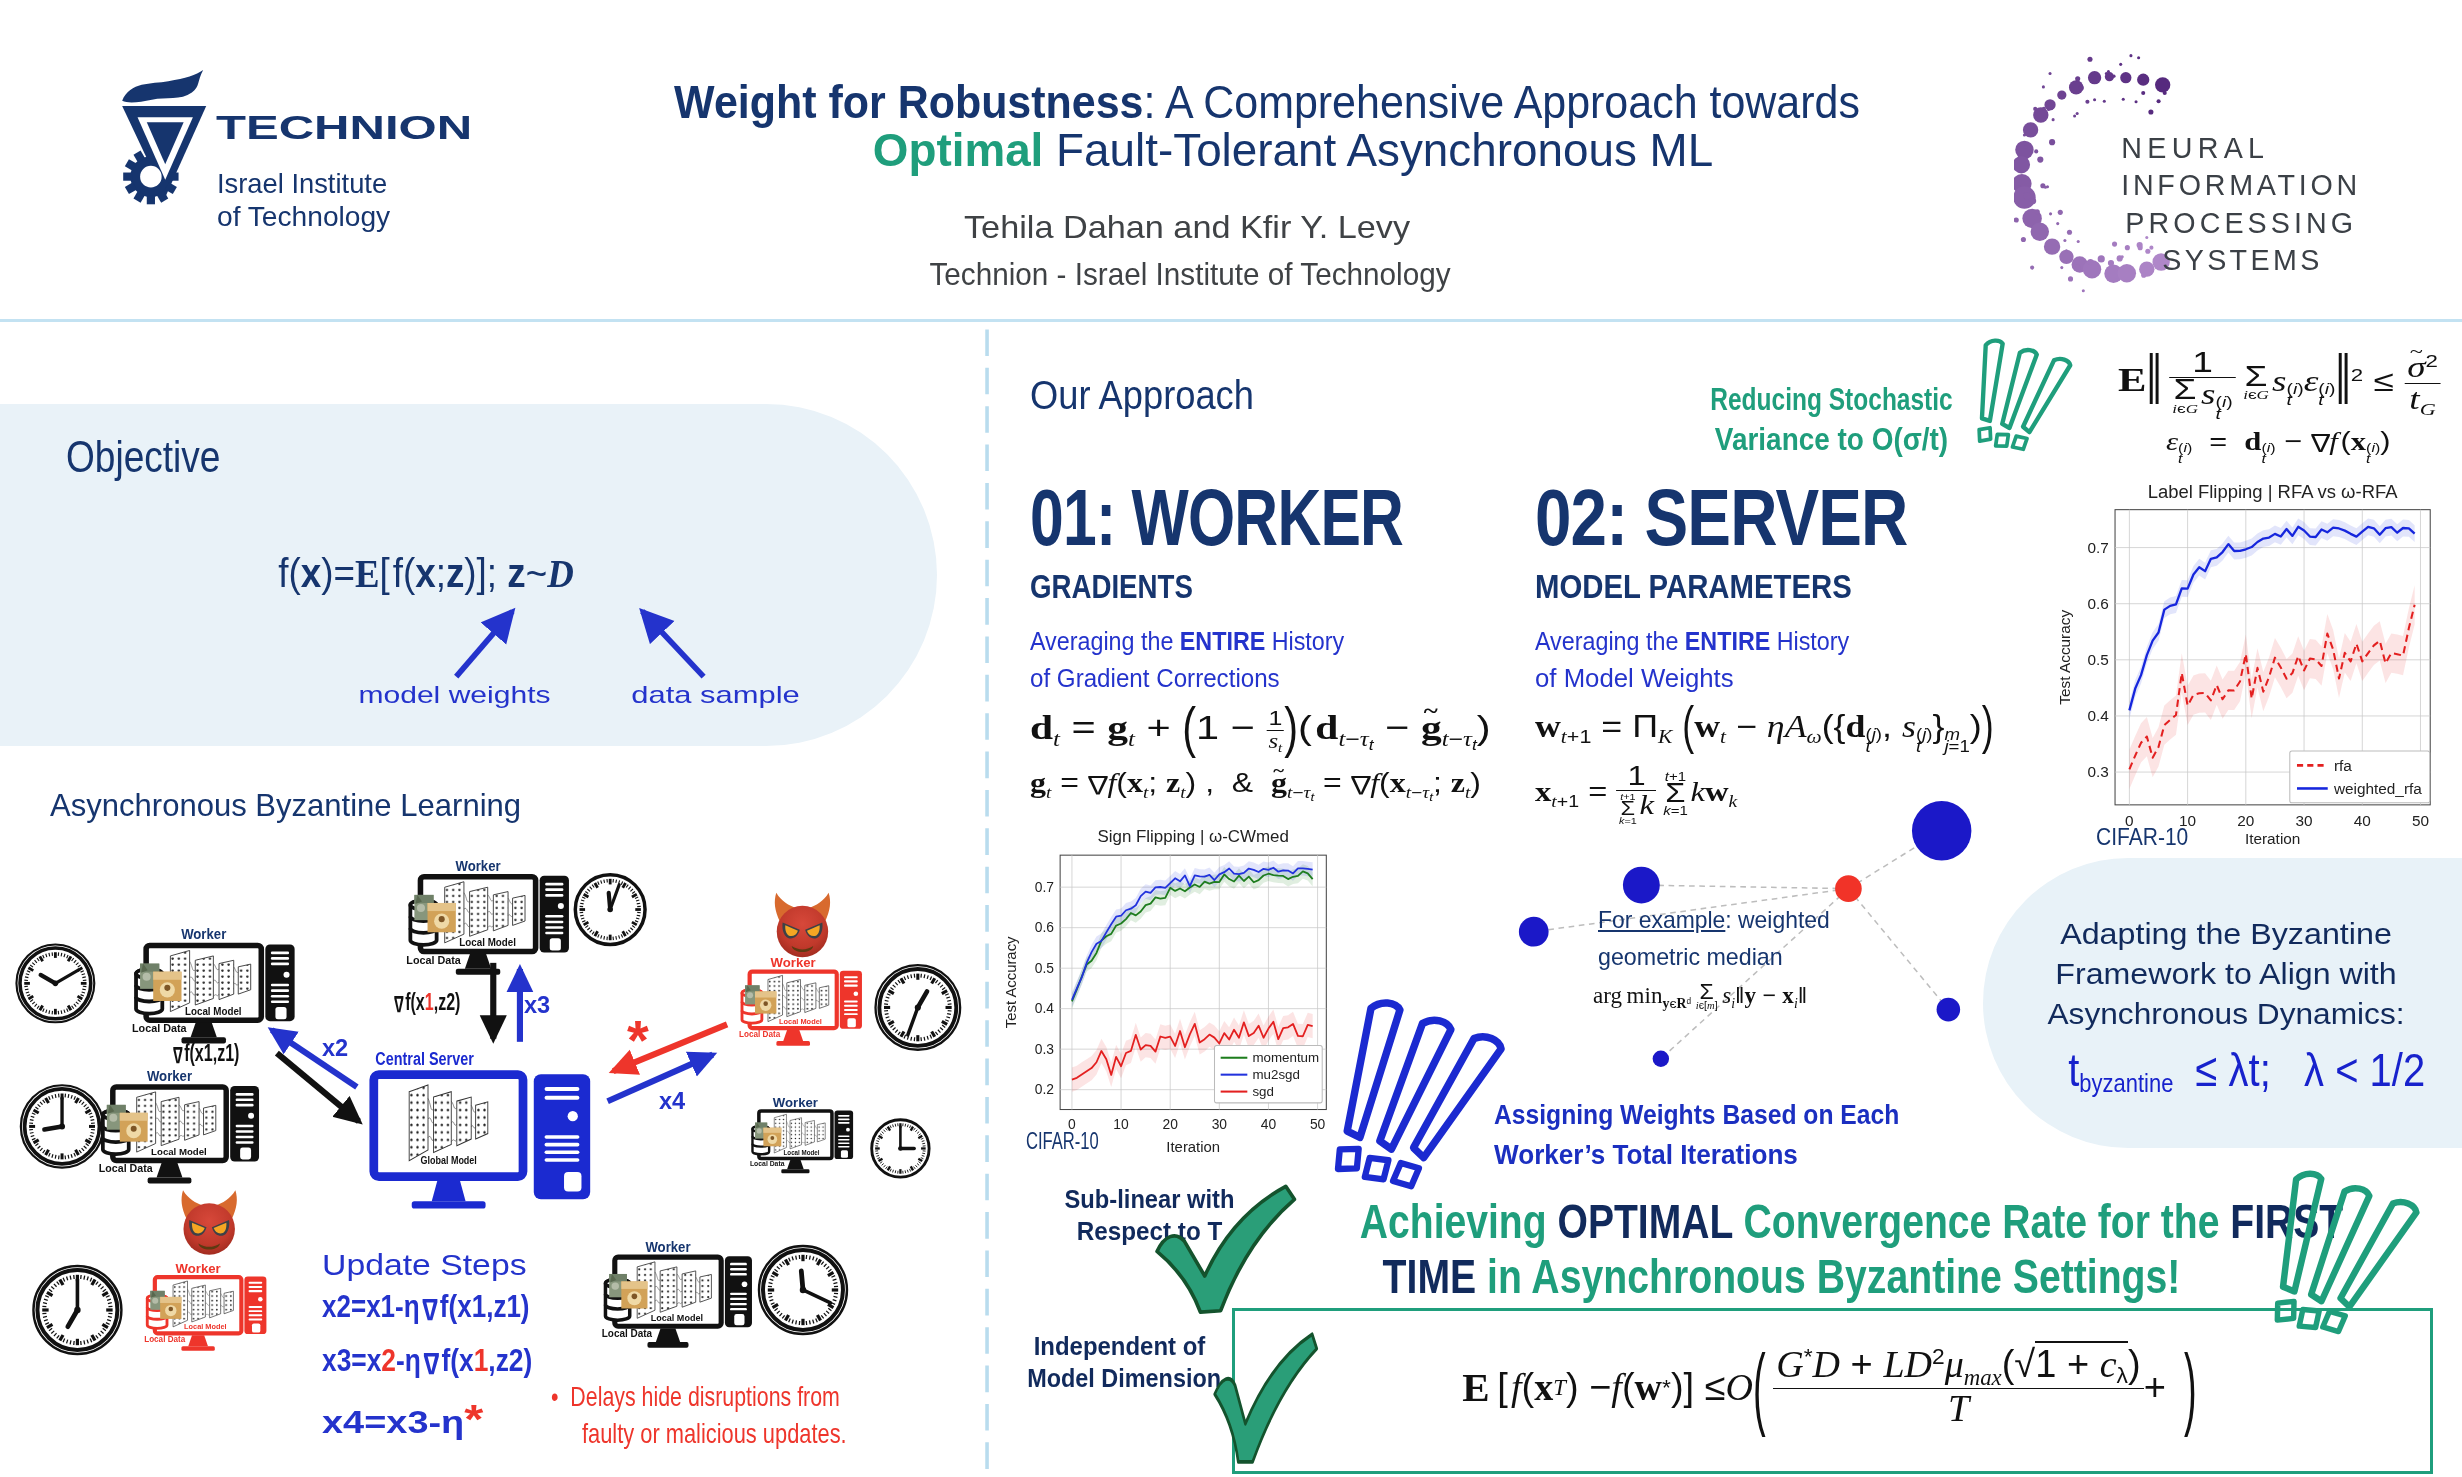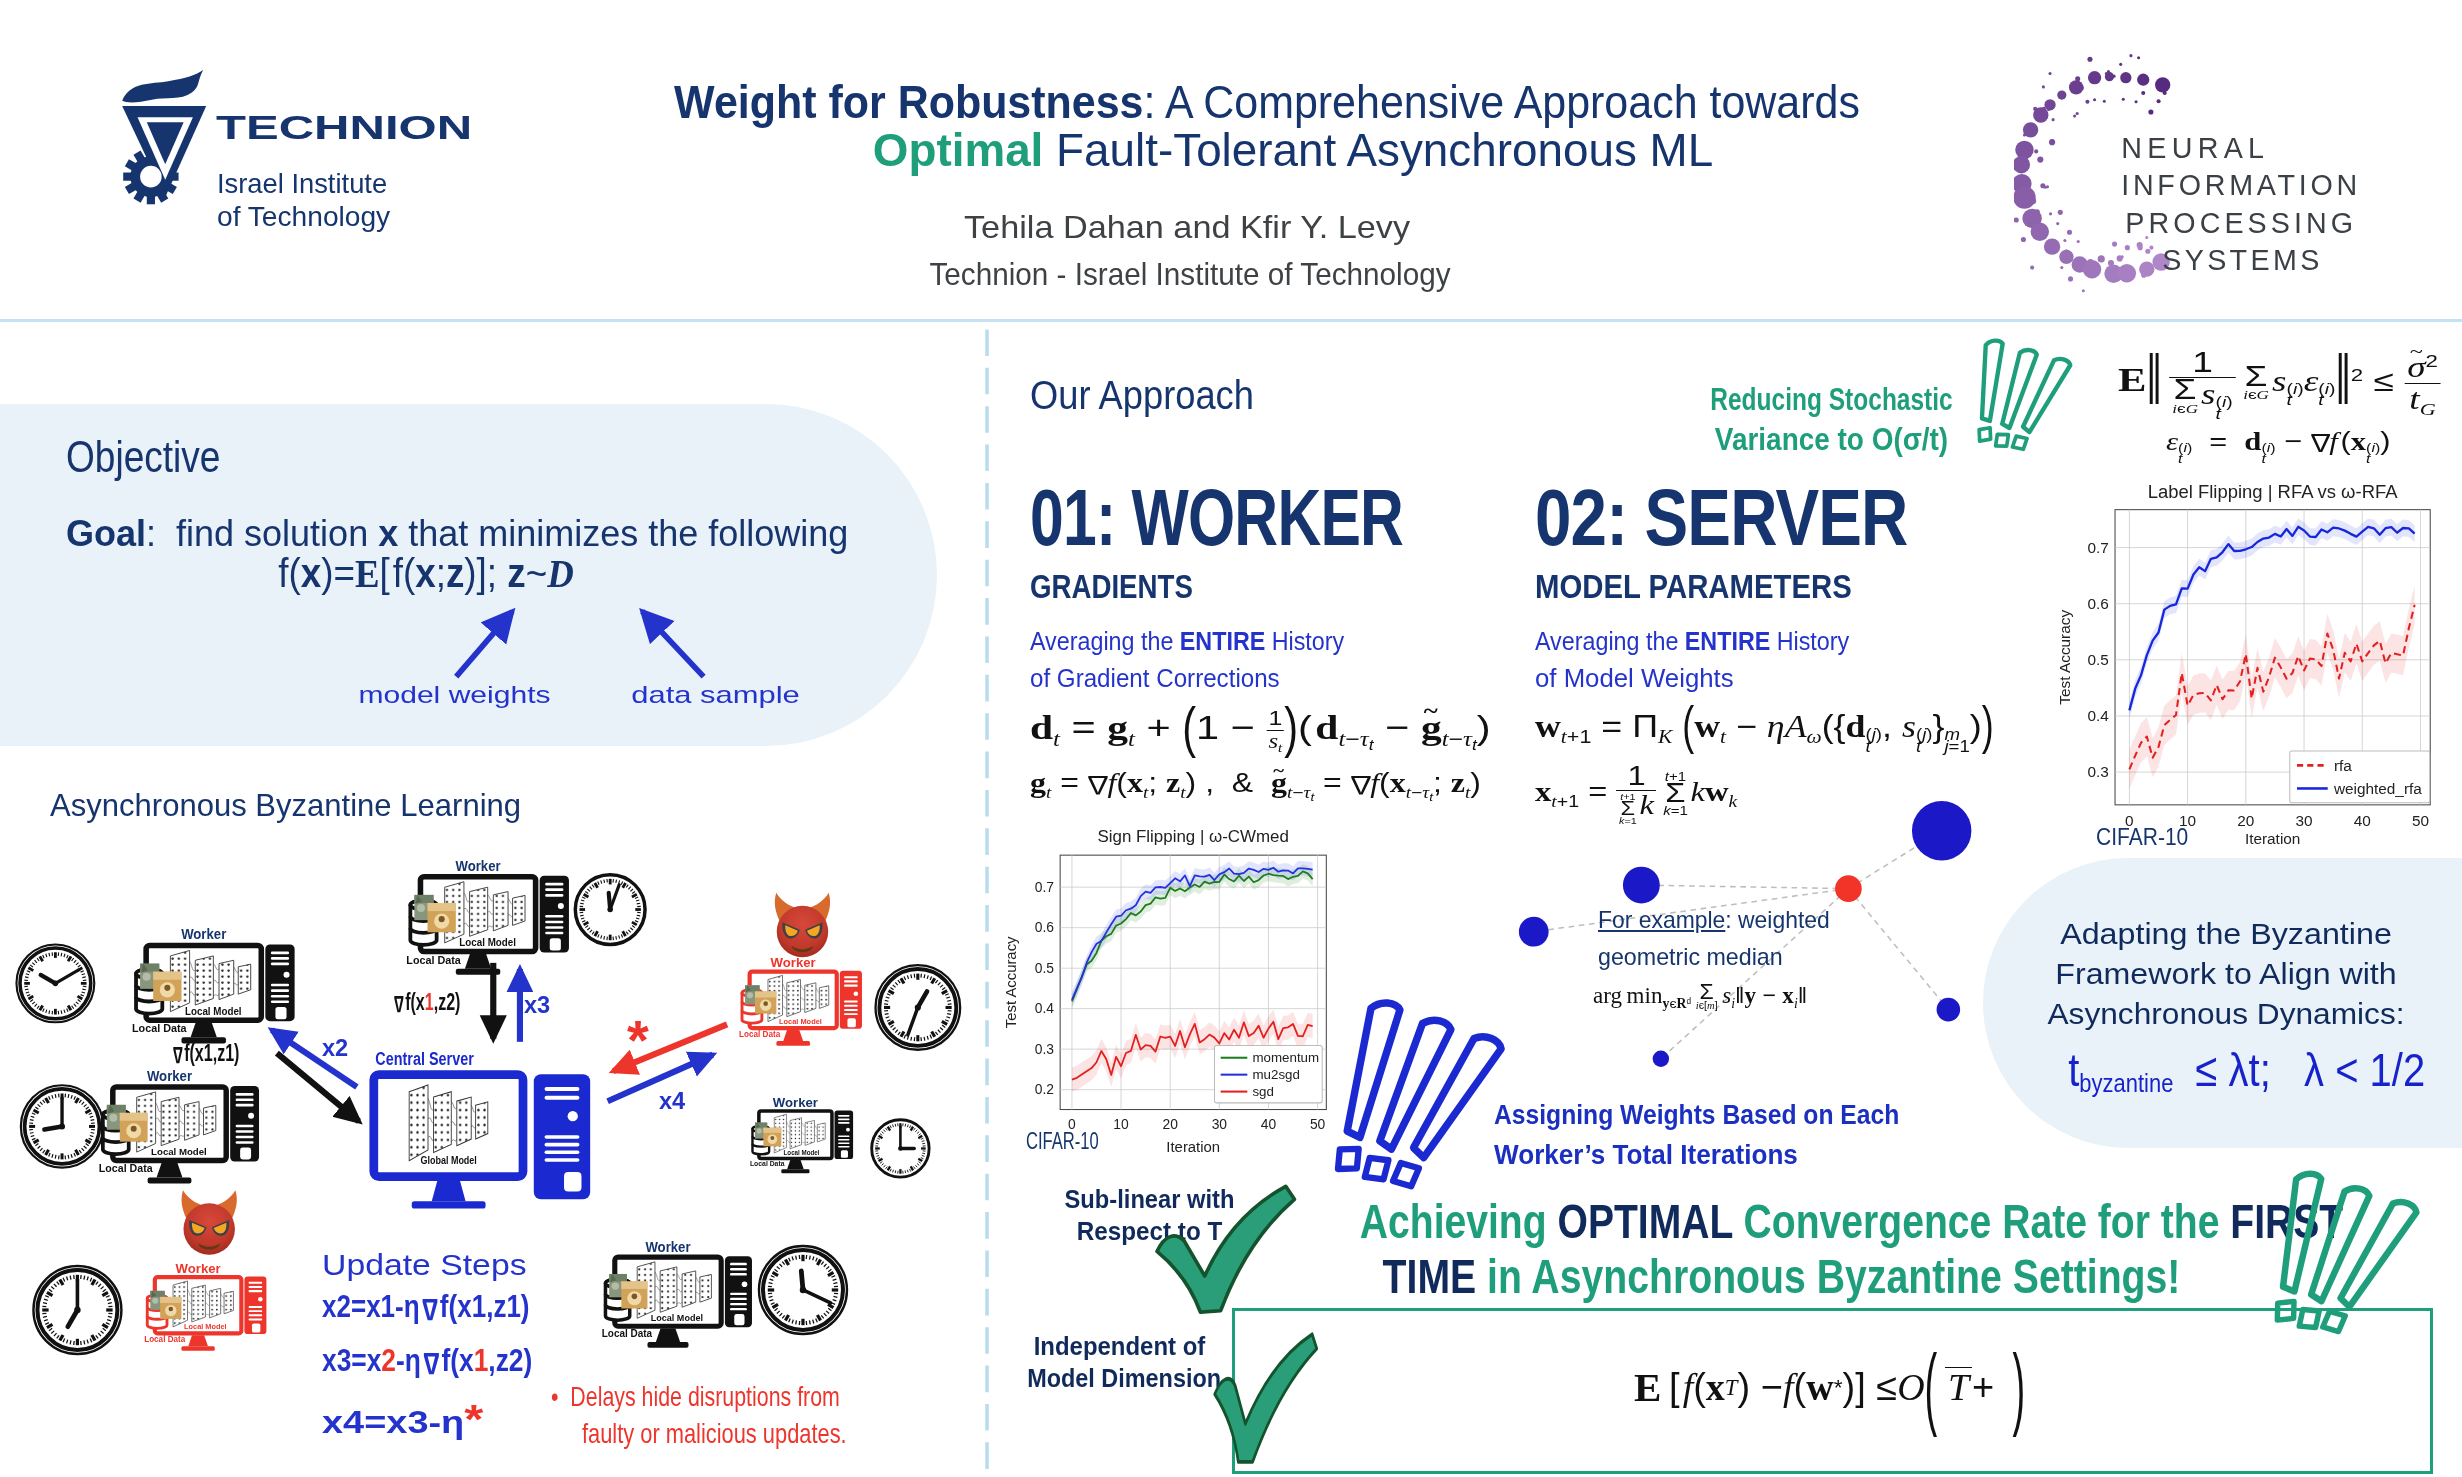--- a/index.html
+++ b/index.html
@@ -158,21 +158,20 @@
 <text x="217" y="359" textLength="445">PROCESSING</text>
 <text x="289" y="431" textLength="307">SYSTEMS</text>
 </g>
 </svg>
     <div class="ab" style="left:0;top:319px;width:2462px;height:2.6px;background:#c3e2f2"></div>
     <svg class="ab" style="left:985px;top:328px" width="4.1" height="1149" viewBox="0 0 8 2240">
       <line x1="4" y1="0" x2="4" y2="2240" stroke="#b9dcee" stroke-width="7" stroke-dasharray="52 23"></line>
     </svg>
     <div class="ab" style="left:0;top:404px;width:937px;height:342px;background:#e9f2f8;border-radius:0 171px 171px 0"></div>
     <div class="ab nw" style="left:66px;top:432px;font-size:44px;color:#16356e;transform:scaleX(0.842);transform-origin:left top;">Objective</div>
-    <div class="ab nw" style="left:66px;top:513px;font-size:36px;color:#16356e;"><b>Goal</b>:&nbsp; find solution <b>x</b> that minimizes the following</div>
     <div class="ab nw" style="left:221px;top:550px;font-size:40px;color:#16356e;width:410px;text-align:center;transform:scaleX(0.92);transform-origin:center top;">f(<b>x</b>)=<span class="sr" style="font-weight:700">E</span>[ f(<b>x</b>;<b>z</b>)]; <b>z</b>~<span class="sr it b">D</span></div>
     <svg class="ab" style="left:431px;top:600px" width="308" height="92" viewBox="0 0 600 180">
 <defs>
         <marker id="abl" markerWidth="9" markerHeight="9" refX="5.2" refY="3" orient="auto">
           <path d="M0,0L6,3L0,6Z" fill="#2433cc"></path>
         </marker>
       </defs>
 <line x1="48" y1="150" x2="158" y2="22" stroke="#2433cc" stroke-width="11" marker-end="url(#abl)"></line>
 <line x1="532" y1="150" x2="412" y2="22" stroke="#2433cc" stroke-width="11" marker-end="url(#abl)"></line>
 </svg>
@@ -706,16 +705,17 @@
       <g transform="translate(97.5,23.4) rotate(19) scale(1.95)" color="#1f9e7c">
         <use href="#exc"></use>
       </g>
       <g transform="translate(195.0,46.8) rotate(30) scale(1.95)" color="#1f9e7c">
         <use href="#exc"></use>
       </g>
     </svg>
     <div class="ab" style="left:1232px;top:1308px;width:1195px;height:160px;border:3.6px solid #1f9e7c;background:#fff"></div>
     <div class="ab nw" style="left:1232px;top:1311px;font-size:38px;color:#111;">
       <div style="width:1195px;height:152px;display:flex;align-items:center;justify-content:center"><span class="mb" style="font-size:108%">E</span> [ <span class="mi">f</span>(<span class="mb">x</span><span class="sb"><span class="mi">T</span></span>) − <span class="mi">f</span>(<span class="mb">w</span><span class="sp">*</span>)] ≤ <span class="mi">O</span><span class="bp2" style="font-weight:400">(</span> <span class="fr">
+          <span class="nm"><span class="mi">G</span><span class="sp">*</span><span class="mi">D</span> + <span class="mi">LD</span><span class="sp">2</span><span class="mi">μ</span><span class="sb"><span class="mi">max</span></span>(<span style="white-space:nowrap">√<span class="ov">1 + <span class="mi">c</span><span style="font-size:60%;vertical-align:-0.25em">λ</span></span></span>)</span>
           <span class="dn"><span class="mi">T</span></span>
         </span> +  <span class="bp2" style="font-weight:400">)</span></div>
     </div>
   </div>
 
 </body></html>

